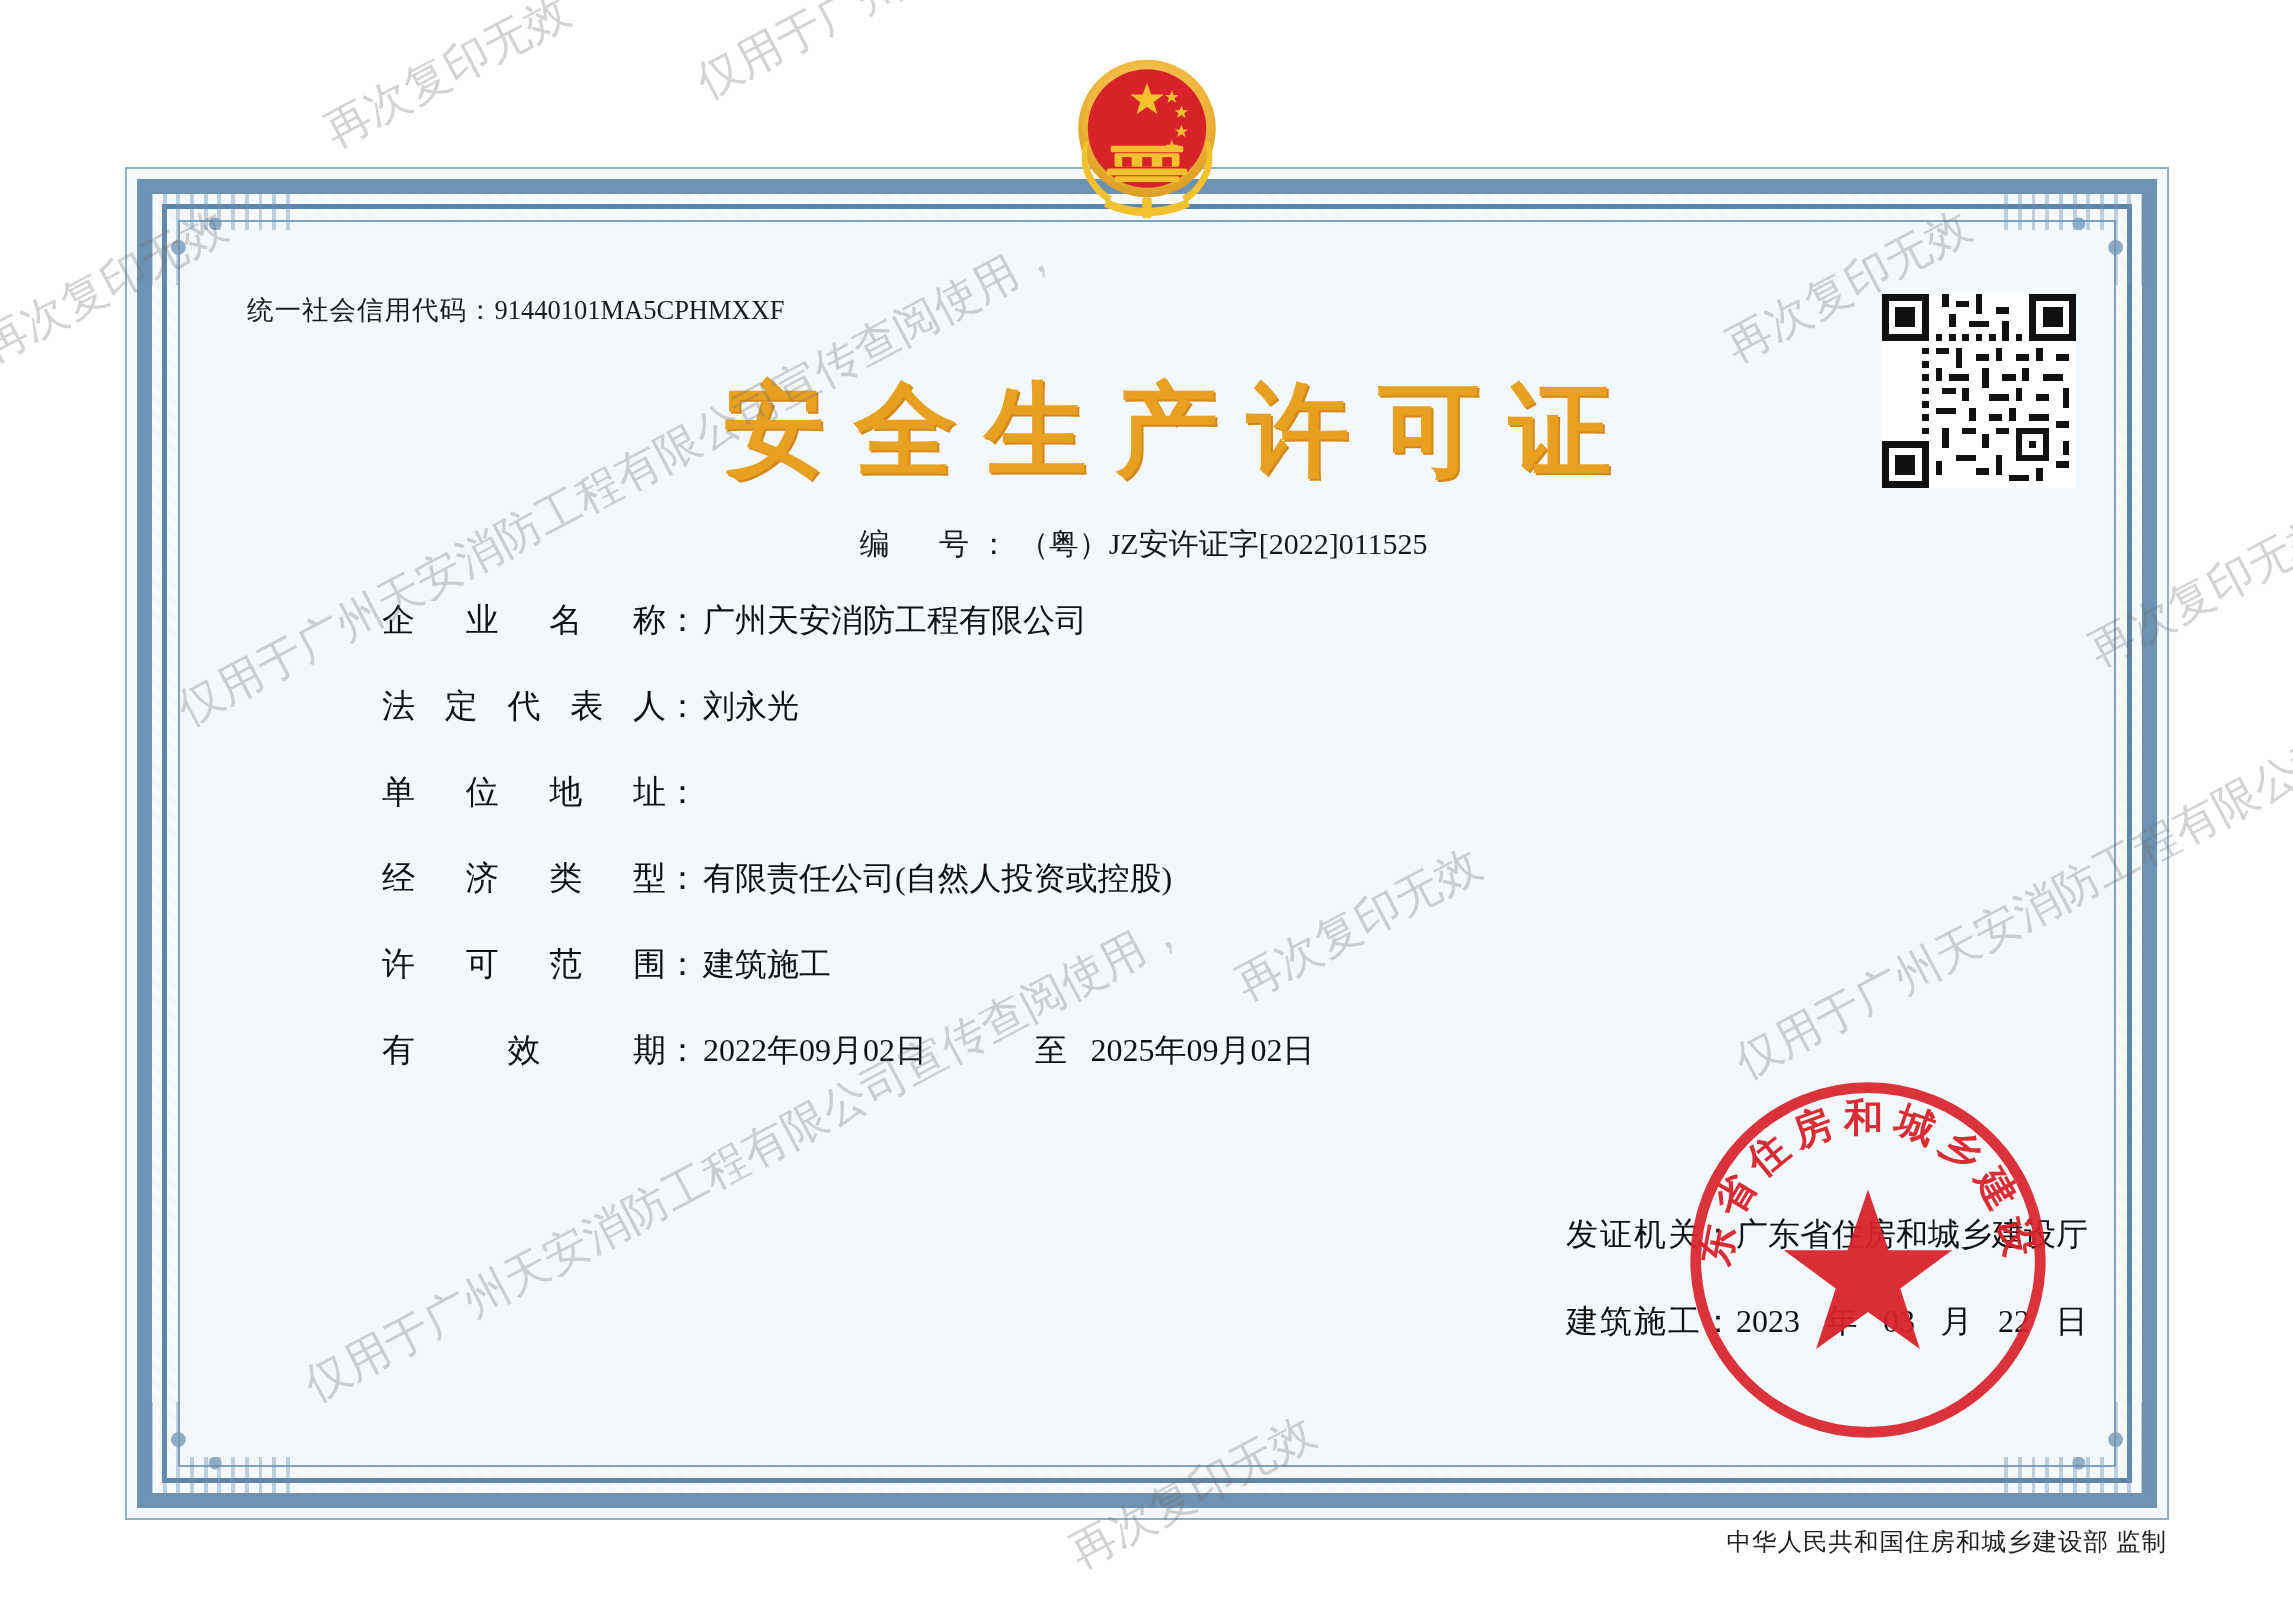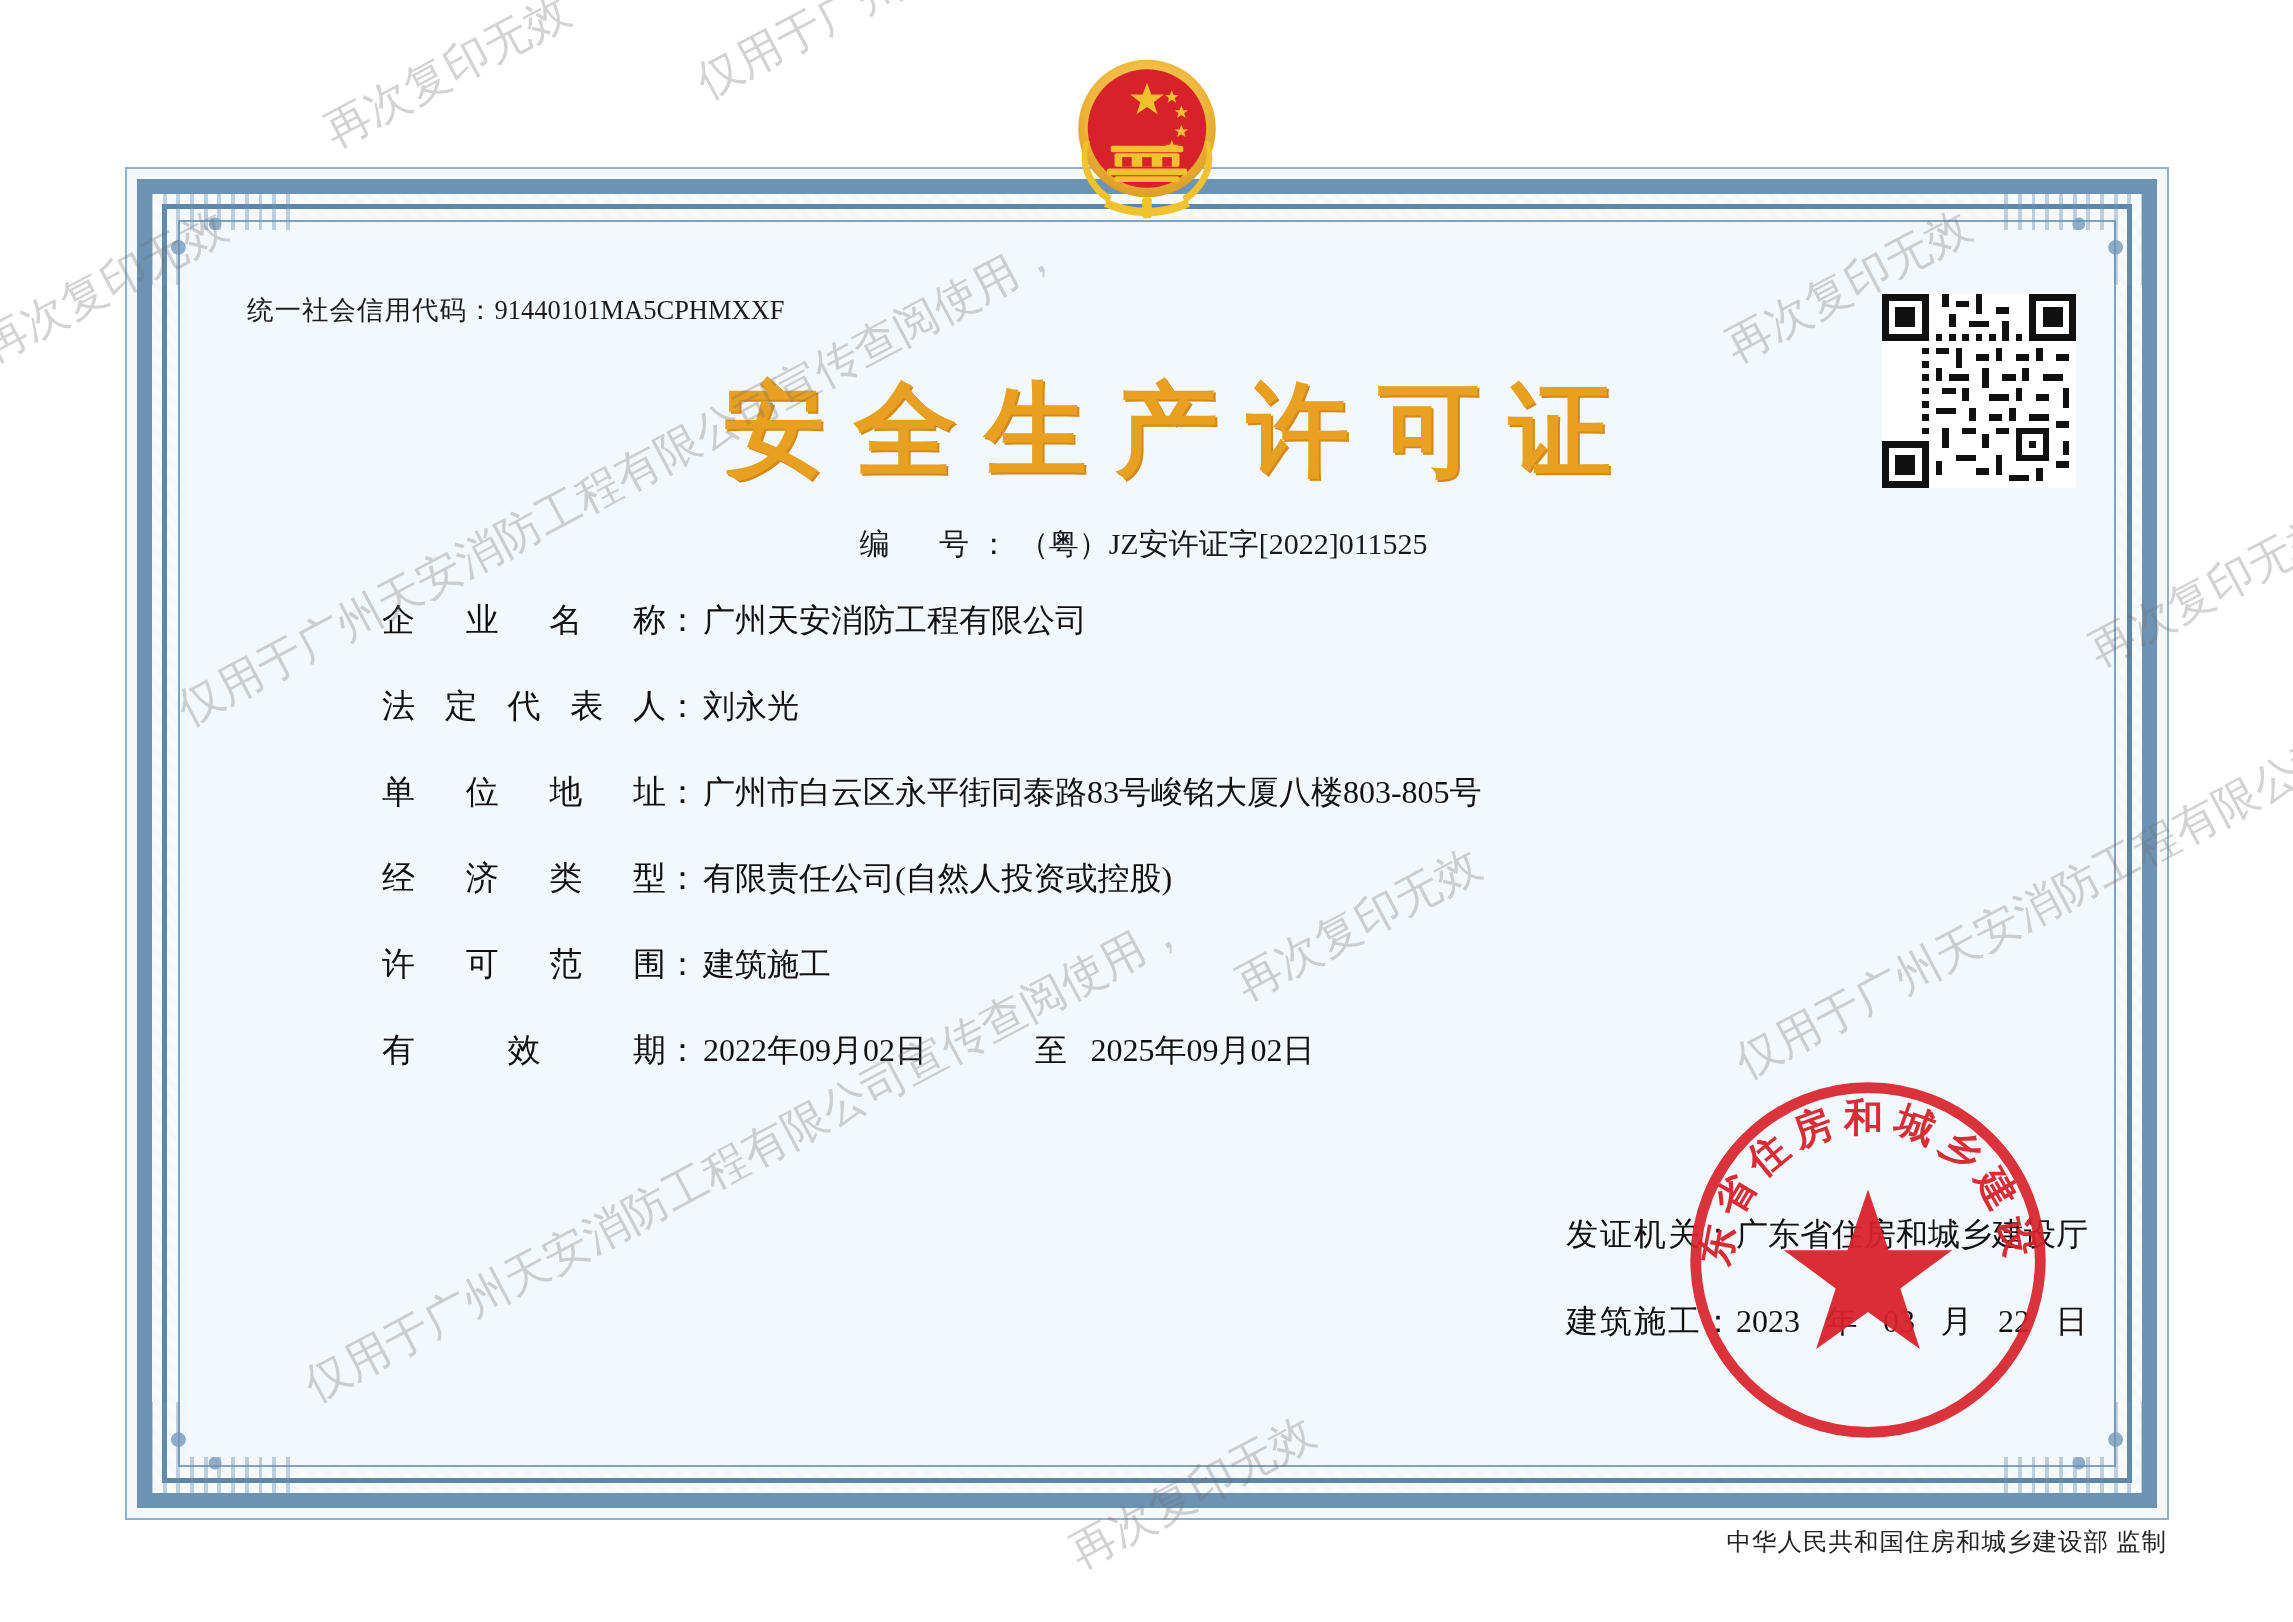--- a/index.html
+++ b/index.html
@@ -414,21 +414,20 @@
   </div>
 
   <div class="row">
     <span class="label">
       <span class="ch">单</span>
         <span class="ch">位</span>
         <span class="ch">地</span>
         <span class="ch">址</span>
     </span>
     <span class="colon">：</span>
-    <span class="value">广州市白云区永平街同泰路83号峻铭大厦八楼803-805号</span>
   </div>
 
   <div class="row">
     <span class="label">
       <span class="ch">经</span>
         <span class="ch">济</span>
         <span class="ch">类</span>
         <span class="ch">型</span>
     </span>
     <span class="colon">：</span>

